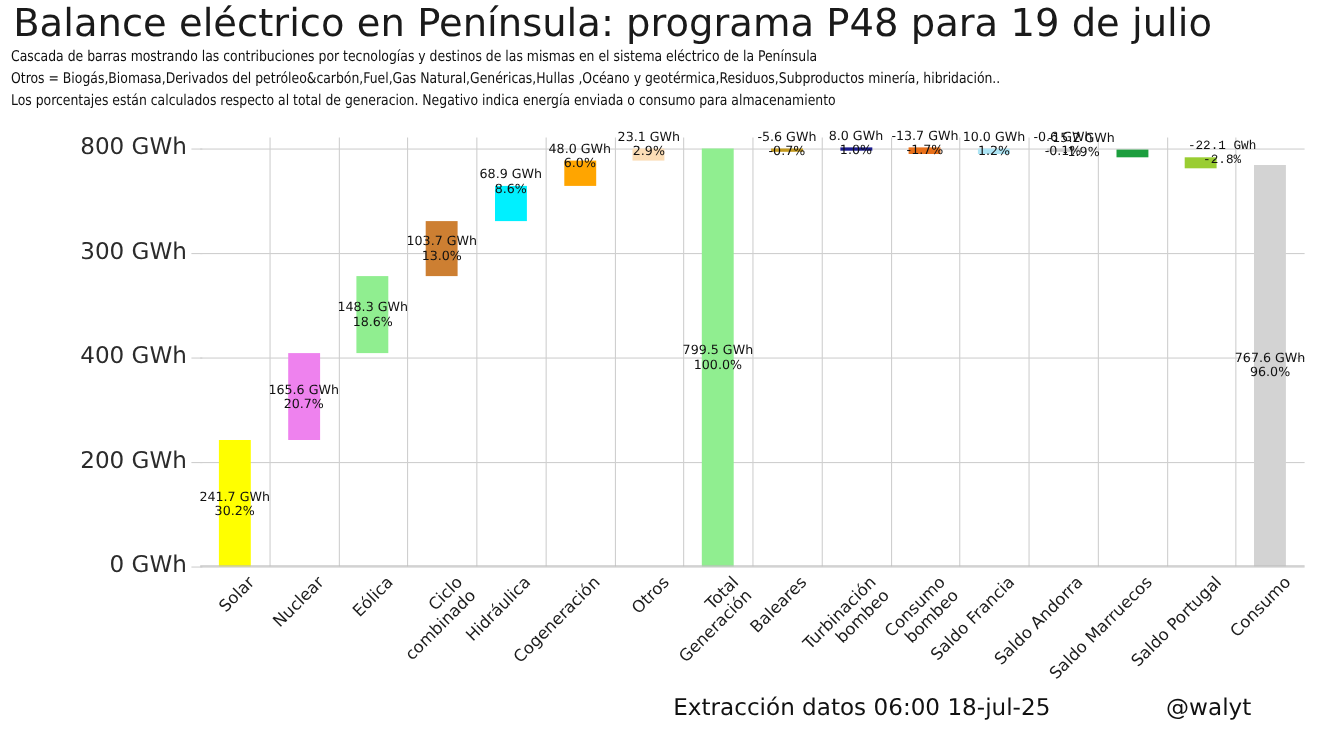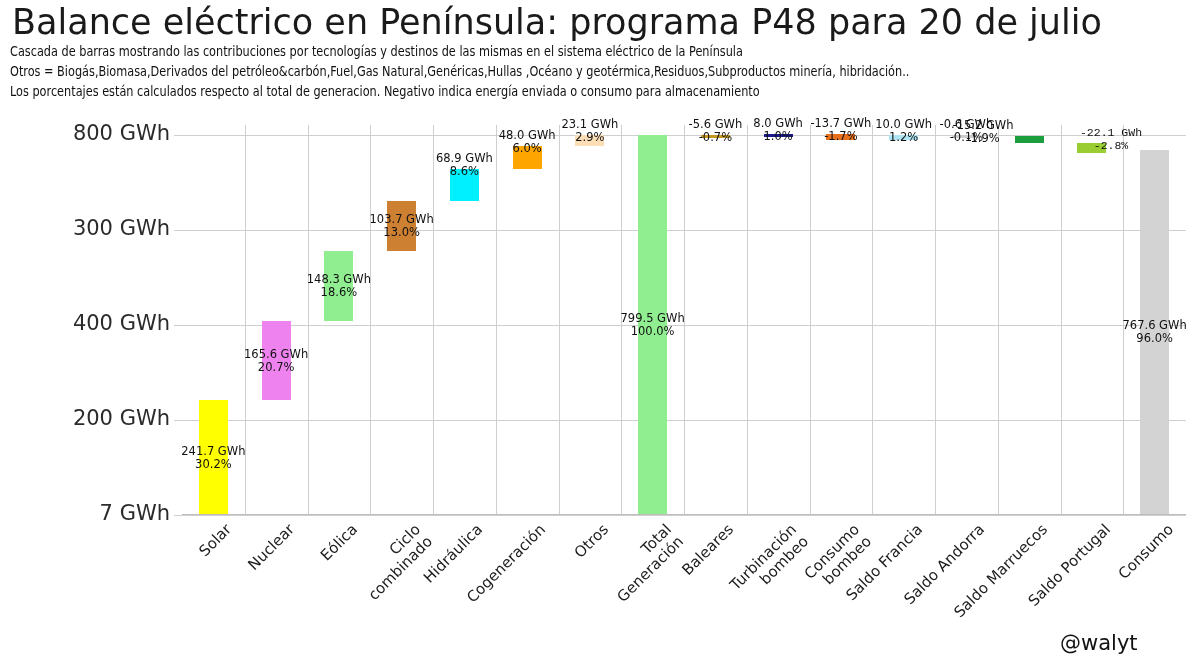--- a/index.html
+++ b/index.html
@@ -130,27 +130,27 @@
   }
   .footer-source { left: 12px; }
   .footer-extract { left: 612px; }
   .footer-handle { left: 1060px; }
 </style>
 </head>
 <body>
 
 <div id="root">
 
-  <div class="title">Balance eléctrico en Península: programa P48 para 20 de julio</div>
+  <div class="title">Balance eléctrico en Península: programa P48 para 19 de julio</div>
   <div class="subtitle sub1">Cascada de barras mostrando las contribuciones por tecnologías y destinos de las mismas en el sistema eléctrico de la Península</div>
   <div class="subtitle sub2">Otros = Biogás,Biomasa,Derivados del petróleo&amp;carbón,Fuel,Gas Natural,Genéricas,Hullas ,Océano y geotérmica,Residuos,Subproductos minería, hibridación..</div>
   <div class="subtitle sub3">Los porcentajes están calculados respecto al total de generacion. Negativo indica energía enviada o consumo para almacenamiento</div>
 
   <div id="yaxis">
-      <div class="ytick-row" style="top: 501px;">7 GWh</div>
+      <div class="ytick-row" style="top: 501px;">0 GWh</div>
       <div class="ytick-dash" style="top: 515px;"></div>
       <div class="ytick-row" style="top: 405.878px;">200 GWh</div>
       <div class="ytick-dash" style="top: 419.878px;"></div>
       <div class="ytick-row" style="top: 310.756px;">400 GWh</div>
       <div class="ytick-dash" style="top: 324.756px;"></div>
       <div class="ytick-row" style="top: 215.634px;">300 GWh</div>
       <div class="ytick-dash" style="top: 229.634px;"></div>
       <div class="ytick-row" style="top: 120.512px;">800 GWh</div>
       <div class="ytick-dash" style="top: 134.512px;"></div>
     </div>
@@ -311,15 +311,16 @@
         <span>Saldo Marruecos</span>
       </div>
       <div class="xlabel" style="left: 901.875px; top: 521px; width: 200px;">
         <span>Saldo Portugal</span>
       </div>
       <div class="xlabel" style="left: 964.625px; top: 521px; width: 200px;">
         <span>Consumo</span>
       </div>
     </div>
 
+  <div class="footer footer-extract">Extracción datos 06:00 18-jul-25</div>
   <div class="footer footer-handle">@walyt</div>
 
 </div>
 
 </body></html>

